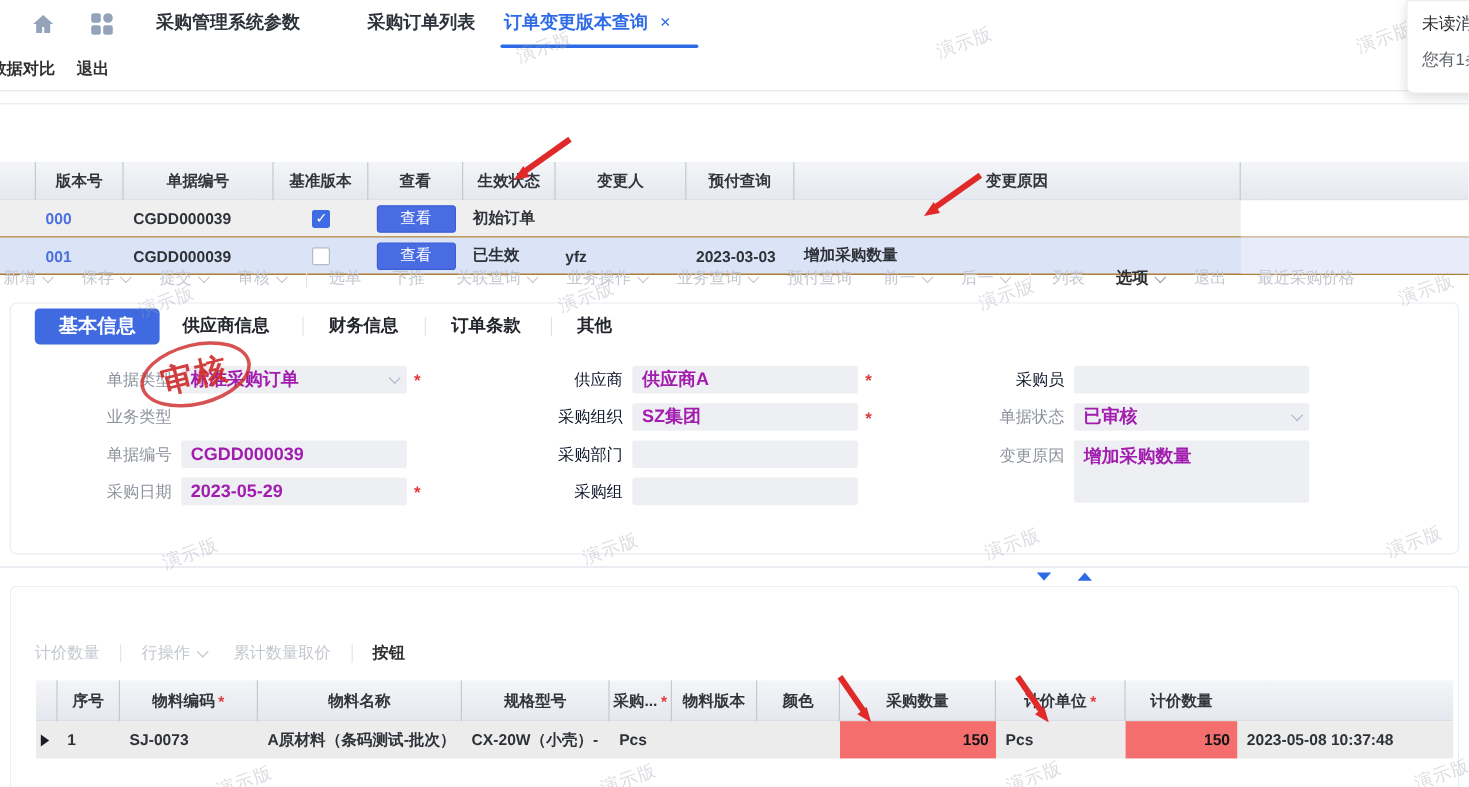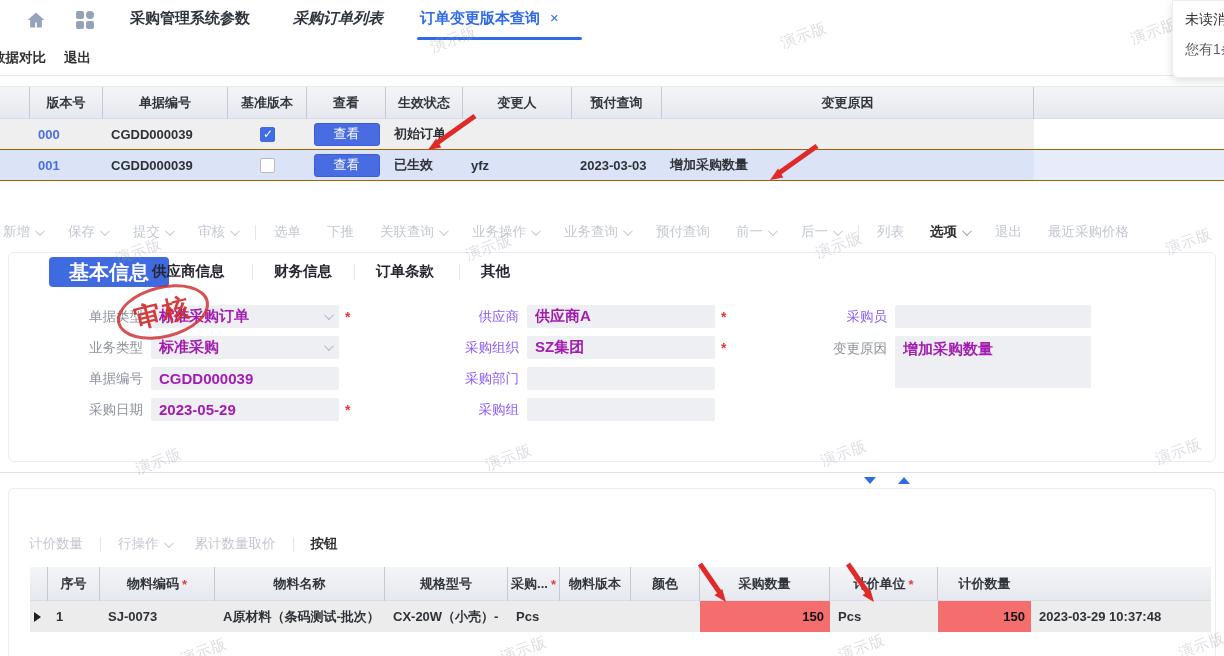--- a/index.html
+++ b/index.html
@@ -12,37 +12,37 @@
         transform:rotate(-20deg); white-space:nowrap; z-index:3; pointer-events:none; }
 
   
   .topbar { position:absolute; left:0; top:0; width:1224px; height:40px; background:#fff; z-index:2; }
   .home-ic { position:absolute; left:26px; top:10px; width:20px; height:20px; color:#94a3ba; }
   .grid-ic { position:absolute; left:76px; top:11px; width:18px; height:18px; }
   .grid-ic i { position:absolute; width:8px; height:8px; background:#94a3ba; border-radius:2px; }
   .grid-ic i:nth-child(1){left:0;top:0} .grid-ic i:nth-child(2){right:0;top:0;border-radius:4px}
   .grid-ic i:nth-child(3){left:0;bottom:0} .grid-ic i:nth-child(4){right:0;bottom:0}
   .ttab { position:absolute; top:9px; font-size:15px; font-weight:700; color:#2e333b; cursor:default; white-space:nowrap; }
-  .ttab.t1 { left:130px; } .ttab.t2 { left:293px;font-style:italic; }
+  .ttab.t1 { left:130px; } .ttab.t2 { left:306px; }
   .ttab.t3 { left:420px; color:#2f6be6; }
   .ttab .close { margin-left:10px; font-weight:400; font-size:15px; color:#2f6be6; }
   .tunderline { position:absolute; left:417px; top:37px; width:165px; height:3px; background:#2f6be6; border-radius:2px; }
 
   
   .menubar { position:absolute; left:0; top:40px; width:1224px; height:36px; background:#fff;
              border-bottom:1px solid #e8e8e8; z-index:2; }
   .menubar .mitem { position:absolute; top:9px; font-size:13.5px; font-weight:700; color:#303133; white-space:nowrap; }
   .mitem.m1 { left:-8px; } .mitem.m2 { left:64px; }
 
   
   .vtable { position:absolute; left:0; top:86px; width:1224px; z-index:2; border-top:1px solid #e7eaf0; }
   .vrow { display:flex; width:1224px; }
   .vrow .c { flex:none; height:100%; display:flex; align-items:center; font-size:13px; color:#2e3238;
              overflow:hidden; white-space:nowrap; }
-  .vhead { height:32px; background:linear-gradient(#f4f5f8,#e5e8ee); border-bottom:1px solid #d9dde5; }
+  .vhead { height:32px; background:linear-gradient(#f4f5f8,#e5e8ee); border-bottom:1px solid #d9dde5;margin-top:48px; }
   .vhead .c { justify-content:center; font-weight:700; color:#31353c; border-right:1px solid #c4c9d3; height:32px; }
   .vhead .c.c9 { border-right:none; }
   .vbody { height:31px; border-bottom:1px solid #a16207; }
   .vbody .c { padding-left:8px; font-weight:600; }
   .vbody.r1 { background:#efefef; }
   .vbody.r1 .c9 { background:#fff; }
   .vbody.r2 { background:#dbe3f6; }
   .vbody.r2 .c9 { background:#e6ecf9; }
   .c0{width:30px} .c1{width:73px} .c2{width:125px} .c3{width:79px} .c4{width:79px}
   .c5{width:77px} .c6{width:109px} .c7{width:90px} .c8{width:372px} .c9{width:190px}
@@ -68,29 +68,29 @@
           transform:rotate(45deg) translateY(-2px); display:inline-block; }
   .chev.dk { border-color:#9aa0ab; }
 
   
   .card { position:absolute; background:#fff; border:1px solid #e9ecf2; border-radius:6px; z-index:2; }
   .formcard { left:8px; top:252px; width:1208px; height:210px; }
   .detailcard { left:8px; top:488px; width:1208px; height:170px; border-bottom:none; border-radius:6px 6px 0 0; }
 
   .cardtabs { position:absolute; left:0; top:4px; height:31px; width:100%; }
   .pill { position:absolute; left:20px; top:0; height:30px; padding:0 20px; background:#3f6ae0; color:#fff;
-          border-radius:4px; font-size:20px; font-weight:700; display:flex; align-items:center; cursor:pointer;margin-left:20px; }
+          border-radius:4px; font-size:16px; font-weight:700; display:flex; align-items:center; cursor:pointer; }
   .ctab { position:absolute; top:5px; font-size:14.5px; font-weight:700; color:#23262c; cursor:pointer; white-space:nowrap; }
   .cdiv { position:absolute; top:7px; width:1px; height:16px; background:#e0e3ea; }
 
   
   .fcol { position:absolute; }
   .frow { display:flex; align-items:center; height:23px; margin-bottom:8px; }
   .flabel { font-size:13.5px; color:#8d929c; text-align:right; flex:none; padding-right:8px; white-space:nowrap; }
-  .flabel.blue { color:#8b5cf6; cursor:pointer; }
+  .flabel.blue { color:#0f172a; cursor:pointer; }
   .finput { position:relative; height:23px; background:#edeff2; border-radius:2px; flex:none;
             display:flex; align-items:center; padding:0 18px 0 8px; }
   .finput.noarrow { padding-right:8px; }
   .fval { font-size:15px; font-weight:700; color:#a21caf; white-space:nowrap; overflow:hidden; }
   .finput .chev { position:absolute; right:8px; top:8px; border-color:#a9b6cc; }
   .star { color:#e23b3b; font-size:14px; font-weight:700; margin-left:6px; }
   .ftextarea { height:52px !important; align-items:flex-start !important; padding-top:4px; }
 
   
   .col1 { left:20px; top:52px; } .col1 .flabel{width:122px} .col1 .finput{width:188px}
@@ -307,74 +307,77 @@
       <div class="frow">
         <span class="flabel">单据类型</span>
         <span class="finput">
             <span class="fval">标准采购订单</span>
             <i class="chev"></i>
           </span>
         <span class="star">*</span>
       </div>
       <div class="frow">
         <span class="flabel">业务类型</span>
+      </div>
+      <div class="frow">
+        <span class="flabel">单据编号</span>
+        <span class="finput noarrow">
+            <span class="fval">CGDD000039</span>
+          </span>
+      </div>
+      <div class="frow">
+        <span class="flabel">采购日期</span>
+        <span class="finput noarrow">
+            <span class="fval">2023-05-29</span>
+          </span>
+        <span class="star">*</span>
+      </div>
+    </div>
+
+    <div class="fcol col2">
+      <div class="frow">
+        <span class="flabel blue">供应商</span>
+        <span class="finput noarrow">
+            <span class="fval">供应商A</span>
+          </span>
+        <span class="star">*</span>
+      </div>
+      <div class="frow">
+        <span class="flabel blue">采购组织</span>
+        <span class="finput noarrow">
+            <span class="fval">SZ集团</span>
+          </span>
+        <span class="star">*</span>
+      </div>
+      <div class="frow">
+        <span class="flabel blue">采购部门</span>
+        <span class="finput noarrow">
+            <span class="fval"></span>
+          </span>
+      </div>
+      <div class="frow">
+        <span class="flabel blue">采购组</span>
+        <span class="finput noarrow">
+            <span class="fval"></span>
+          </span>
+      </div>
+    </div>
+
+    <div class="fcol col3">
+      <div class="frow">
+        <span class="flabel blue">采购员</span>
+        <span class="finput noarrow">
+            <span class="fval"></span>
+          </span>
+      </div>
+      <div class="frow">
+        <span class="flabel">单据状态</span>
         <span class="finput">
-            <span class="fval">标准采购</span>
+            <span class="fval">已审核</span>
             <i class="chev"></i>
-          </span>
-      </div>
-      <div class="frow">
-        <span class="flabel">单据编号</span>
-        <span class="finput noarrow">
-            <span class="fval">CGDD000039</span>
-          </span>
-      </div>
-      <div class="frow">
-        <span class="flabel">采购日期</span>
-        <span class="finput noarrow">
-            <span class="fval">2023-05-29</span>
-          </span>
-        <span class="star">*</span>
-      </div>
-    </div>
-
-    <div class="fcol col2">
-      <div class="frow">
-        <span class="flabel blue">供应商</span>
-        <span class="finput noarrow">
-            <span class="fval">供应商A</span>
-          </span>
-        <span class="star">*</span>
-      </div>
-      <div class="frow">
-        <span class="flabel blue">采购组织</span>
-        <span class="finput noarrow">
-            <span class="fval">SZ集团</span>
-          </span>
-        <span class="star">*</span>
-      </div>
-      <div class="frow">
-        <span class="flabel blue">采购部门</span>
-        <span class="finput noarrow">
-            <span class="fval"></span>
-          </span>
-      </div>
-      <div class="frow">
-        <span class="flabel blue">采购组</span>
-        <span class="finput noarrow">
-            <span class="fval"></span>
-          </span>
-      </div>
-    </div>
-
-    <div class="fcol col3">
-      <div class="frow">
-        <span class="flabel blue">采购员</span>
-        <span class="finput noarrow">
-            <span class="fval"></span>
           </span>
       </div>
       <div class="frow" style="align-items:flex-start">
         <span class="flabel" style="margin-top:4px">变更原因</span>
         <span class="finput noarrow ftextarea">
             <span class="fval">增加采购数量</span>
           </span>
       </div>
     </div>
   </div>
@@ -432,21 +435,21 @@
         <div class="c d1">1</div>
         <div class="c d2">SJ-0073</div>
         <div class="c d3">A原材料（条码测试-批次）</div>
         <div class="c d4">CX-20W（小壳）-</div>
         <div class="c d5">Pcs</div>
         <div class="c d6"></div>
         <div class="c d7"></div>
         <div class="c d8 redcell">150</div>
         <div class="c d9">Pcs</div>
         <div class="c d10 redcell">150</div>
-        <div class="c d11">2023-03-29 10:37:48</div>
+        <div class="c d11">2023-05-08 10:37:48</div>
       </div>
     </div>
   </div>
 
   <svg class="arrow" style="left:420px;top:112px" width="60" height="45" viewBox="0 0 60 45">
     <line x1="55" y1="4" x2="17" y2="31" stroke="#e02a2a" stroke-width="5"></line>
     <polygon points="8,38 16.1,26.4 21.3,35.6" fill="#e02a2a"></polygon>
   </svg>
   <svg class="arrow" style="left:762px;top:142px" width="60" height="45" viewBox="0 0 60 45">
     <line x1="55" y1="4" x2="17" y2="31" stroke="#e02a2a" stroke-width="5"></line>

